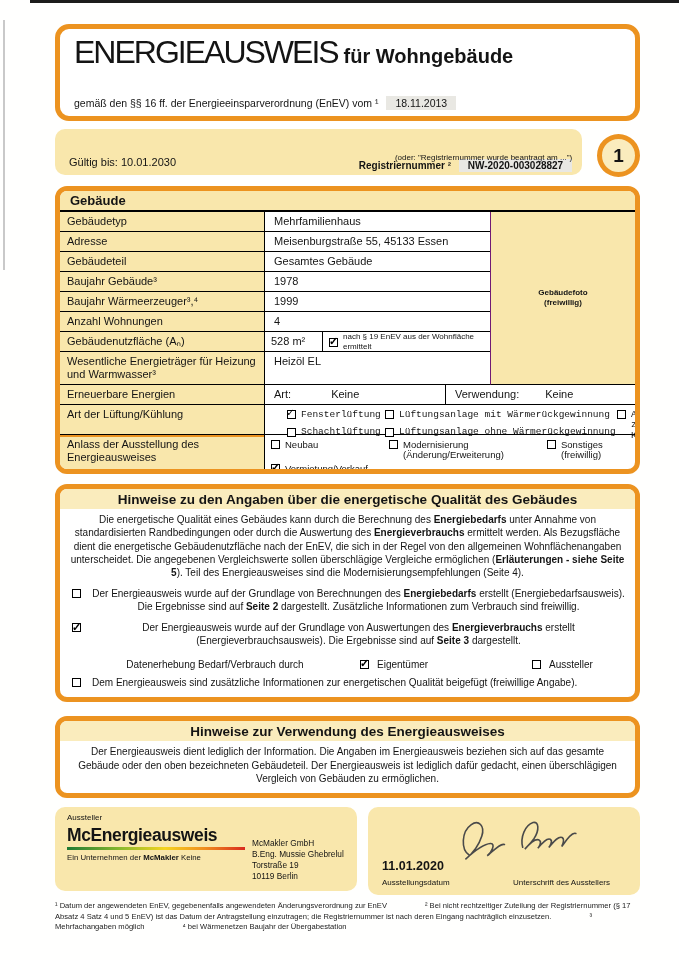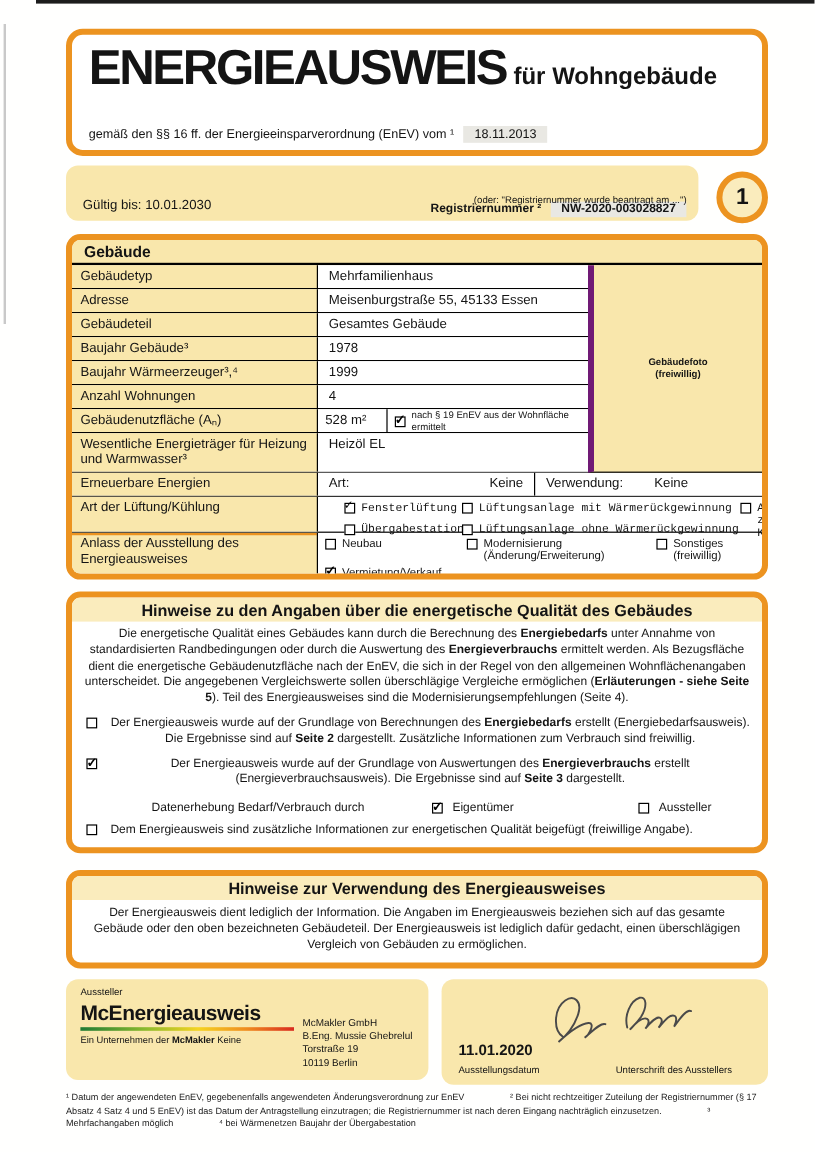--- a/index.html
+++ b/index.html
@@ -14,21 +14,21 @@
   html,body{background:#ffffff;}
   body{font-family:"Liberation Sans",sans-serif;color:var(--ink);}
   .page{position:relative;width:679px;height:960px;background:#fffffe;overflow:hidden;}
   .scan-topline{position:absolute;top:0;left:30px;right:0;height:3px;background:#1c1c1c;}
   .scan-leftline{position:absolute;top:20px;left:3px;width:2px;height:250px;background:#c9c9c9;}
   .sheet{position:absolute;top:24px;left:55px;width:585px;}
 
   
   .hdr-box{border:5px solid var(--orange);border-radius:14px;background:#fff;padding:5px 14px 6px 14px;}
   .hdr-title-line{white-space:nowrap;line-height:1.0;margin-top:2px;}
-  .hdr-title{font-size:41px;font-weight:700;letter-spacing:-2px;}
+  .hdr-title{font-size:32px;font-weight:400;letter-spacing:-2px;}
   .hdr-subtitle{font-size:20px;font-weight:bold;margin-left:6px;}
   .hdr-law{font-size:10.5px;margin-top:4px;}
   .chip{display:inline-block;background:var(--chip);padding:1px 9px;margin-left:5px;margin-top:24px;}
   .chip.b{font-weight:bold;}
 
   
   .band-row{display:flex;align-items:flex-start;margin-top:8px;}
   .validity-band{position:relative;width:530px;height:46px;background:var(--cream);border-radius:10px;padding:5px 12px;}
   .valid-until{position:absolute;left:14px;bottom:7px;font-size:11px;}
   .reg-line{position:absolute;right:10px;top:6px;font-size:10px;font-weight:bold;white-space:nowrap;}
@@ -40,22 +40,22 @@
   .gb-title{height:21px;background:var(--cream);border-bottom:2px solid #000;font-size:13px;font-weight:bold;padding:2px 10px;}
   .with-photo{margin-right:145px;}
   .gb-row{display:flex;border-bottom:1px solid #000;}
   .gb-row.h20{height:20px;}
   .gb-row.h33{height:33px;}
   .gb-label{flex:0 0 205px;background:var(--cream);padding:2.5px 7px;font-size:11px;border-right:1px solid #000;line-height:1.22;}
   .gb-value{flex:1;background:#fff;padding:2.5px 9px;font-size:11px;line-height:1.22;}
   .gb-value.split{display:flex;padding:0;}
   .gb-val-small{flex:0 0 58px;padding:2.5px 6px;border-right:1px solid #000;}
   .gb-val-check{flex:1;padding:3.5px 6px;font-size:8px;display:flex;align-items:center;gap:5px;}
-  .photo-cell{position:absolute;top:21px;right:0;width:145px;height:173px;background:var(--cream);border-left:5px solid #701a75;border-bottom:1px solid #000;display:flex;align-items:center;justify-content:center;text-align:center;font-size:8px;font-weight:bold;white-space:pre-line;line-height:1.3;}
-  .renew-half1{flex:0 0 180px;display:flex;gap:26px;padding:2.5px 9px;justify-content:space-between;}
+  .photo-cell{position:absolute;top:21px;right:0;width:145px;height:173px;background:var(--cream);border-left:1px solid #701a75;border-bottom:1px solid #000;display:flex;align-items:center;justify-content:center;text-align:center;font-size:8px;font-weight:bold;white-space:pre-line;line-height:1.3;}
+  .renew-half1{flex:0 0 180px;display:flex;gap:40px;padding:2.5px 9px;}
   .renew-half2{flex:1;border-left:1px solid #000;display:flex;gap:26px;padding:2.5px 9px;}
   .gb-row.vent{height:30px;gap:16px;}
   .vent-grid{flex:1;display:grid;grid-template-columns:98px 232px 1fr;padding:2px 6px;row-gap:0px;font-family:Liberation Mono, monospace;}
   .opt{display:flex;align-items:flex-start;gap:5px;font-size:9.5px;line-height:1.15;padding-top:2px;}
   .opt .txt{padding-top:0.5px;}
   .gb-row.anlass{height:34px;border-bottom:none;}
   .gb-row.anlass .gb-label{box-shadow:inset 0 2px 0 var(--orange);}
   .anlass-grid{flex:1;display:grid;grid-template-columns:118px 158px 1fr;padding:2px 6px;}
   .narrow{max-width:62px;display:inline-block;}
   .modwrap{max-width:140px;display:inline-block;}
@@ -200,21 +200,21 @@
           <div class="opt" style="grid-column:2;grid-row:1;">
               <span class="cb" data-checked="false"></span>
               <span class="txt">Lüftungsanlage mit Wärmerückgewinnung</span>
             </div>
           <div class="opt" style="grid-column:3;grid-row:1/3;">
               <span class="cb" data-checked="false"></span>
               <span class="txt narrow">Anlage zur Kühlung</span>
             </div>
           <div class="opt" style="grid-column:1;grid-row:2;">
               <span class="cb" data-checked="false"></span>
-              <span class="txt">Übergabestation</span>
+              <span class="txt">Schachtlüftung</span>
             </div>
           <div class="opt" style="grid-column:2;grid-row:2;">
               <span class="cb" data-checked="false"></span>
               <span class="txt">Lüftungsanlage ohne Wärmerückgewinnung</span>
             </div>
         </div>
       </div>
 
       <div class="gb-row anlass">
         <div class="gb-label">Anlass der Ausstellung des Energieausweises</div>

